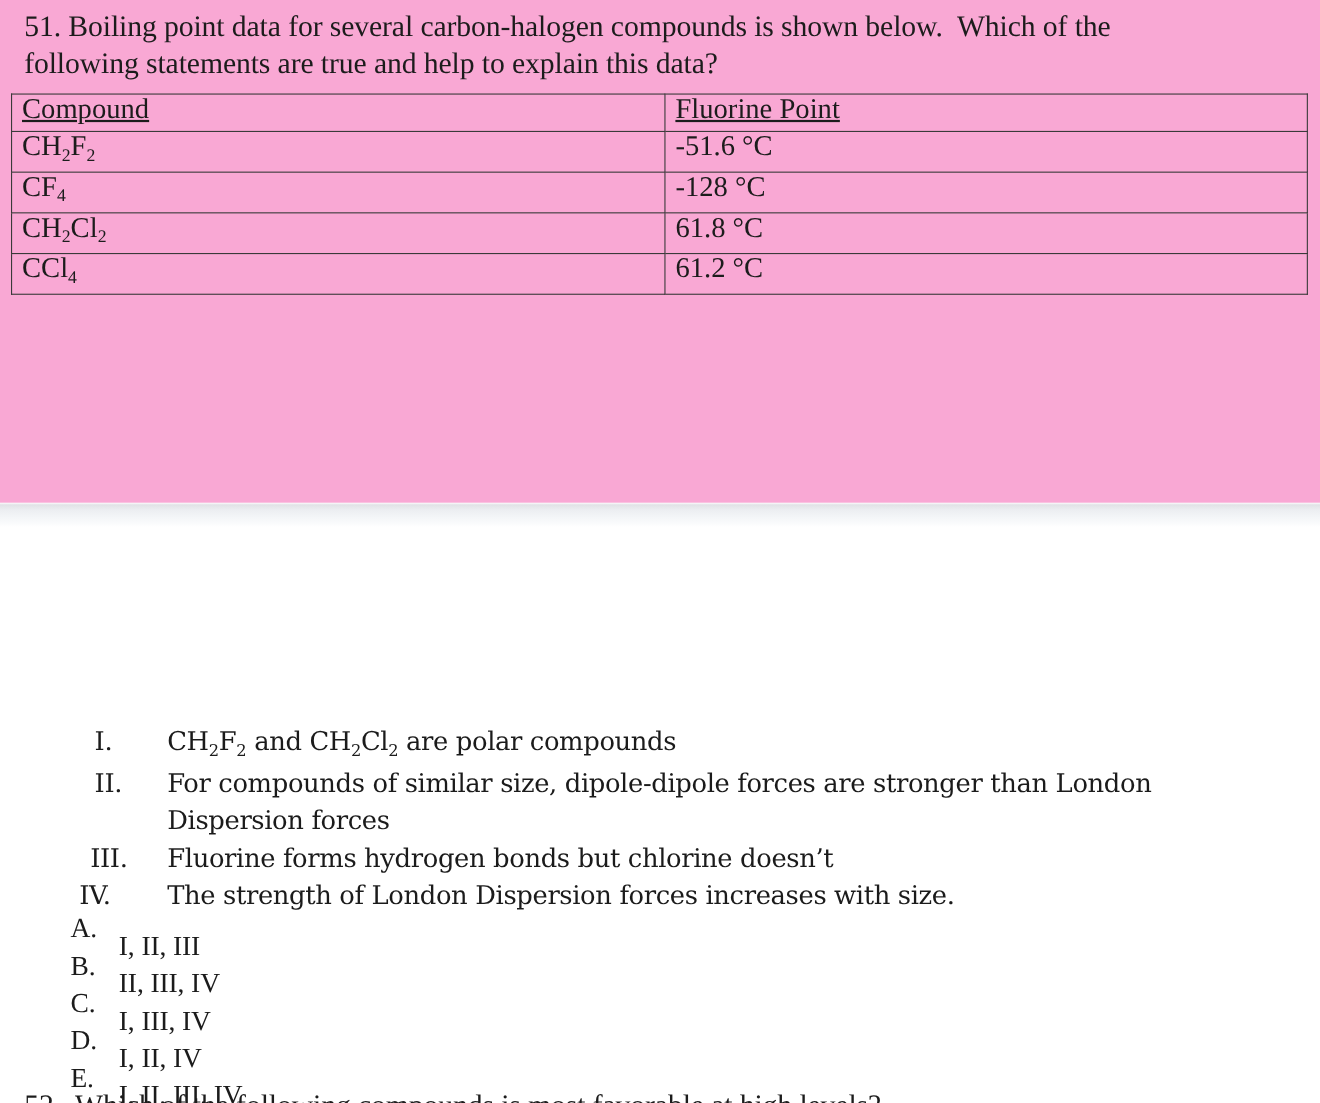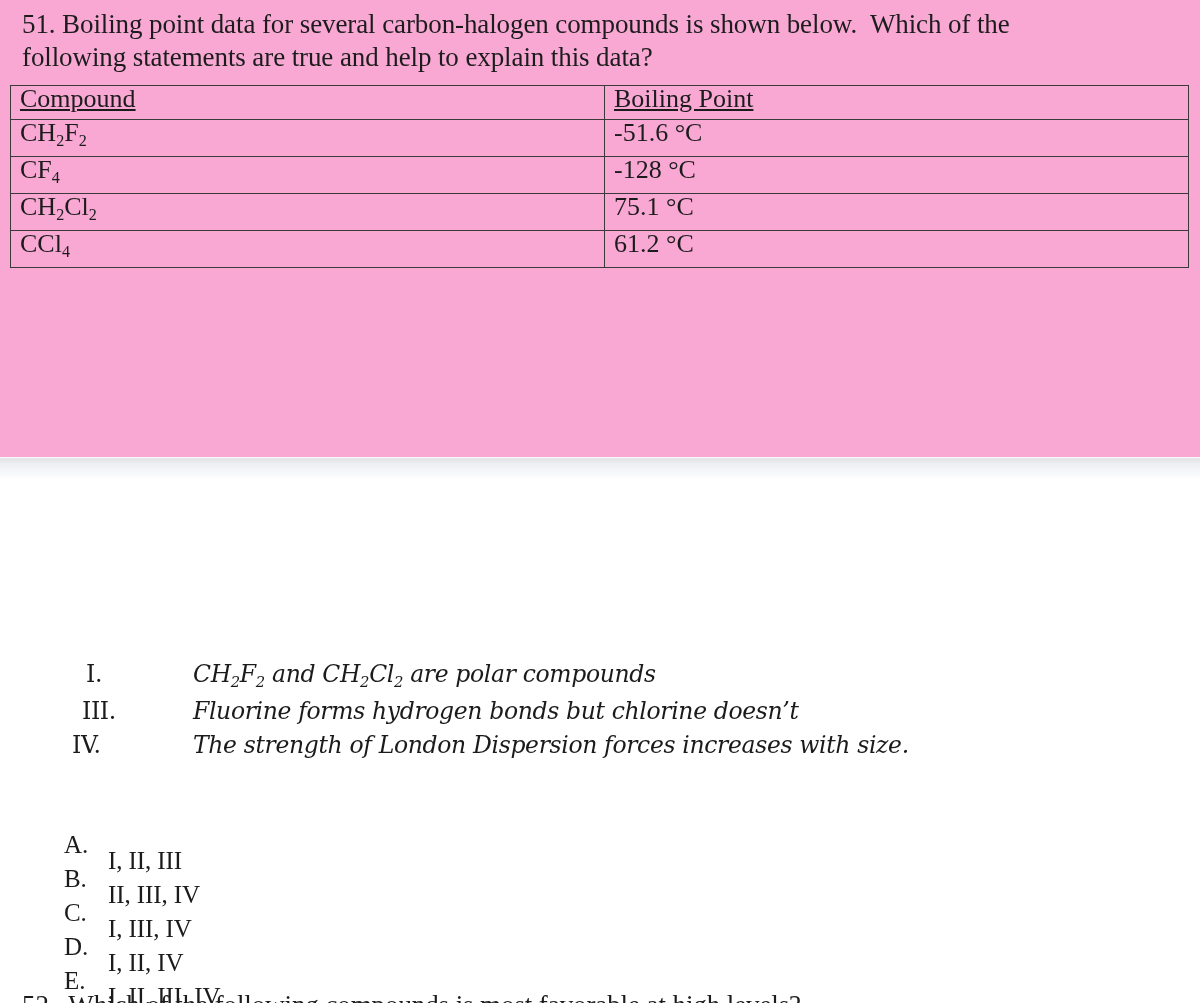--- a/index.html
+++ b/index.html
@@ -109,23 +109,22 @@
   }
   .statement-row .numeral {
     position: absolute;
     left: 86px;
     top: 0;
     width: 64px;
     text-align: left;
   }
   .statement-row .stmt-text {
     display: block;
-    margin-left: 107px;
+    margin-left: 66px;
     max-width: 965px;
-    font-style: italic;
   }
   .statement-row .stmt-text sub {
     font-size: 0.63em;
     vertical-align: baseline;
     position: relative;
     top: 0.32em;
   }
   .statement-row.indent-iii .numeral { left: 82px; }
   .statement-row.indent-iv  .numeral { left: 72px; }
 
@@ -180,52 +179,56 @@
 
   <div id="question-stem">
     <span class="stem-line">51. Boiling point data for several carbon-halogen compounds is shown below.  Which of the</span>
     <span class="stem-line">following statements are true and help to explain this data?</span>
   </div>
 
   <table id="bp-table">
     <tbody>
       <tr class="header-row">
         <td class="col-compound">Compound</td>
-        <td class="col-bp">Boiling Point</td>
+        <td class="col-bp">Fluorine Point</td>
       </tr>
       <tr>
         <td class="col-compound">CH<sub>2</sub>F<sub>2</sub></td>
         <td class="col-bp">-51.6 °C</td>
       </tr>
       <tr>
         <td class="col-compound">CF<sub>4</sub></td>
         <td class="col-bp">-128 °C</td>
       </tr>
       <tr>
         <td class="col-compound">CH<sub>2</sub>Cl<sub>2</sub></td>
-        <td class="col-bp">75.1 °C</td>
+        <td class="col-bp">61.8 °C</td>
       </tr>
       <tr>
         <td class="col-compound">CCl<sub>4</sub></td>
         <td class="col-bp">61.2 °C</td>
       </tr>
     </tbody>
   </table>
 
 </div>
 
 <div id="seam"></div>
 
 <div id="bottom-region">
 
   <div id="statements">
     <div class="statement-row">
       <span class="numeral">I.</span>
       <span class="stmt-text">CH<sub>2</sub>F<sub>2</sub> and CH<sub>2</sub>Cl<sub>2</sub> are polar compounds</span>
     </div>
+    <div class="statement-row">
+      <span class="numeral">II.</span>
+      <span class="stmt-text">For compounds of similar size, dipole-dipole forces are stronger than London Dispersion forces</span>
+    </div>
     <div class="statement-row indent-iii">
       <span class="numeral">III.</span>
       <span class="stmt-text">Fluorine forms hydrogen bonds but chlorine doesn’t</span>
     </div>
     <div class="statement-row indent-iv">
       <span class="numeral">IV.</span>
       <span class="stmt-text">The strength of London Dispersion forces increases with size.</span>
     </div>
   </div>
 

